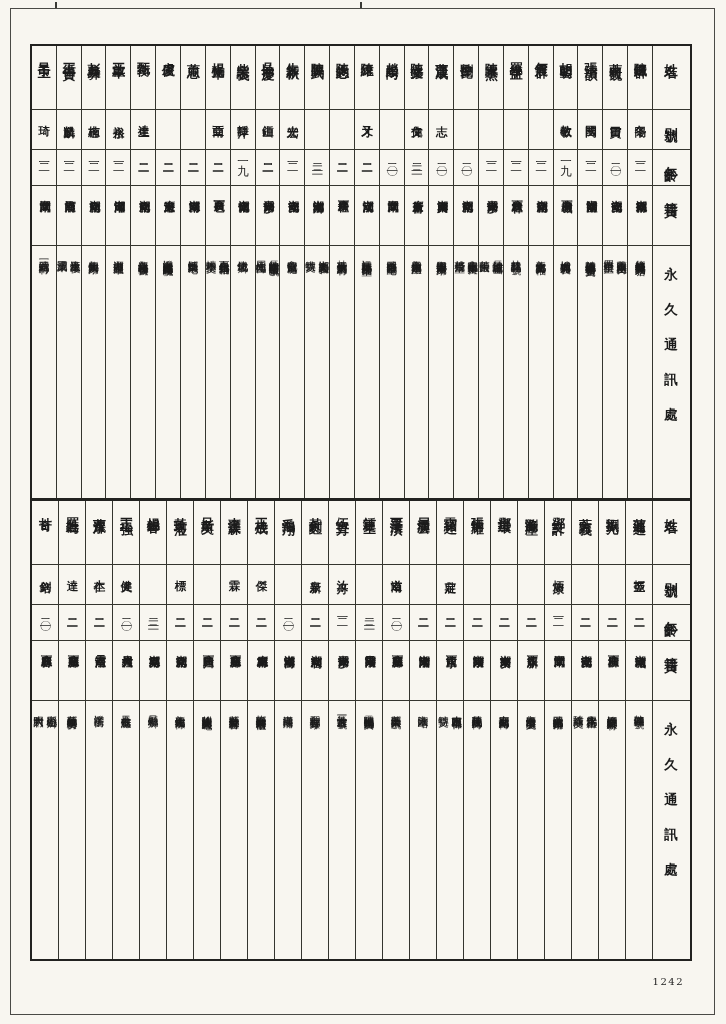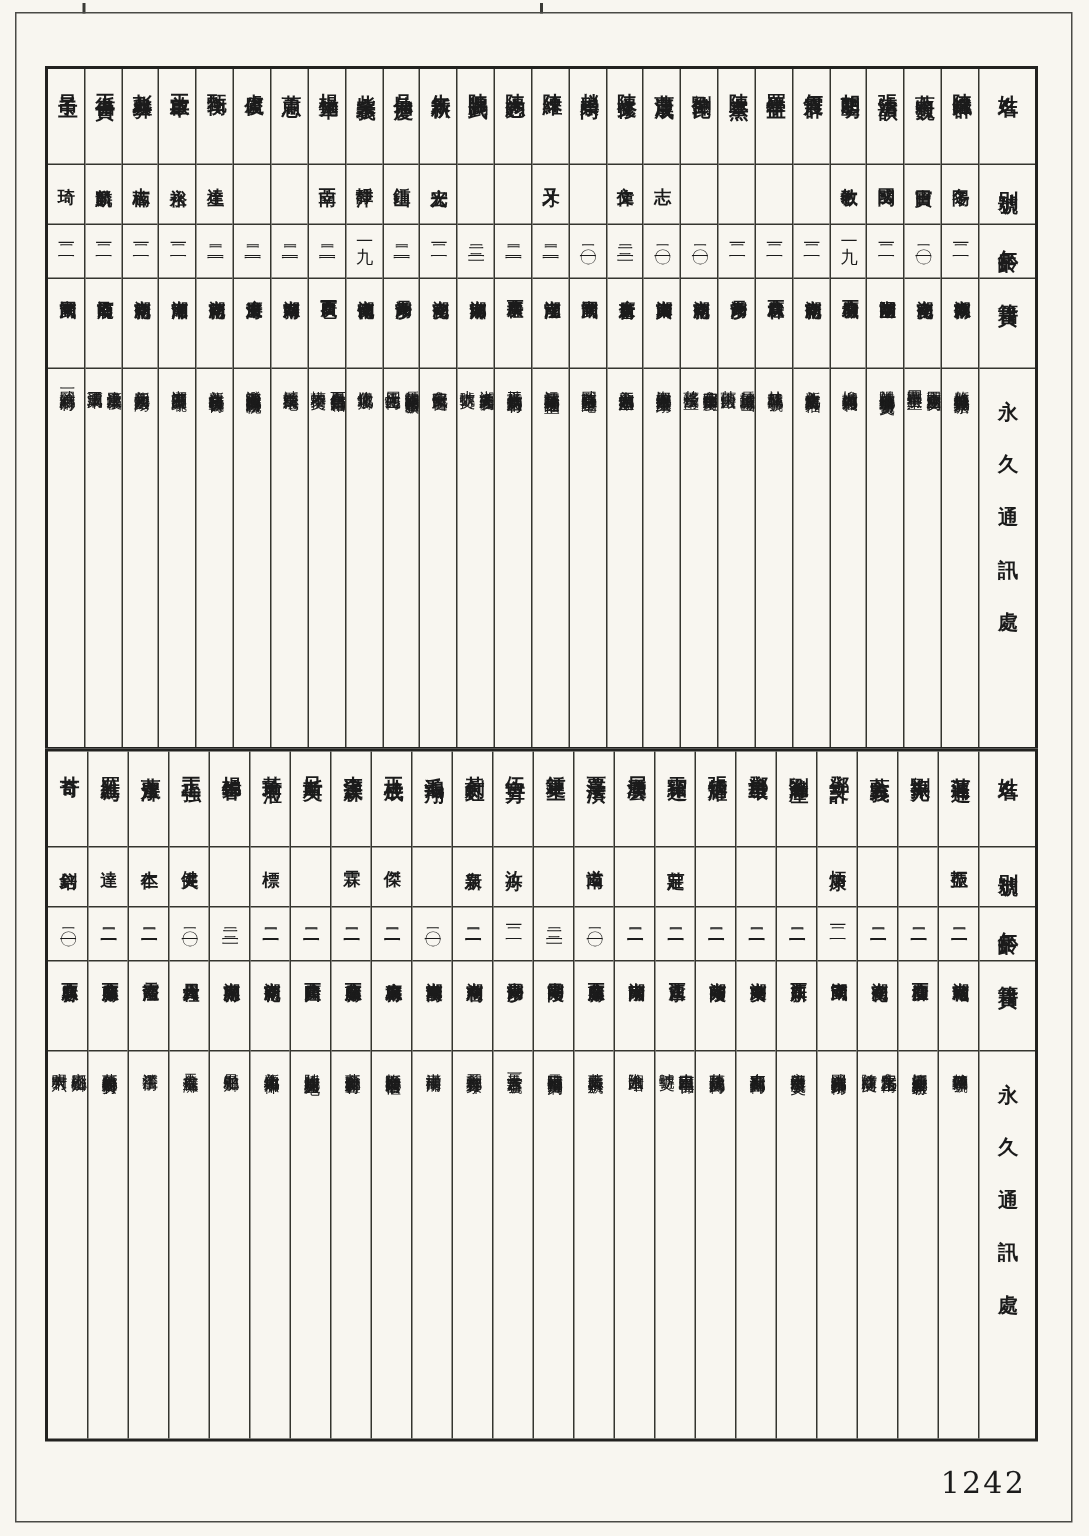--- a/index.html
+++ b/index.html
@@ -52,21 +52,21 @@
   }
   .name{font-size:13px;font-weight:700;letter-spacing:2px;}
   .alias{font-size:11.5px;font-weight:600;letter-spacing:1px;}
   .age{font-size:11.5px;letter-spacing:1px;}
   .native{font-size:11px;font-weight:600;letter-spacing:0.5px;}
   .addr{font-size:10.5px;line-height:1.25;letter-spacing:0.5px;}
   .hdr{font-size:13.5px;font-weight:700;letter-spacing:2px;}
   .hdr-addr{letter-spacing:2.6em;padding-top:4px;}
   .pagenum{
     position:absolute;right:42px;top:976px;
-    font-size:20px;letter-spacing:1.5px;
+    font-size:10px;letter-spacing:1.5px;
   }
 </style>
 </head>
 <body>
 
 <div class="sheet">
   <div class="tick t1"></div>
   <div class="tick t2"></div>
   <div class="frame"></div>
 

